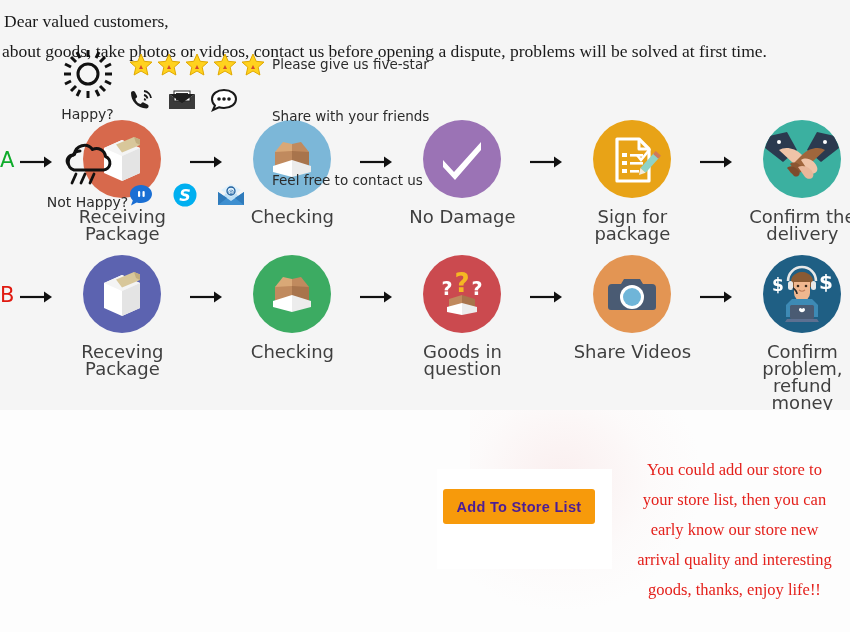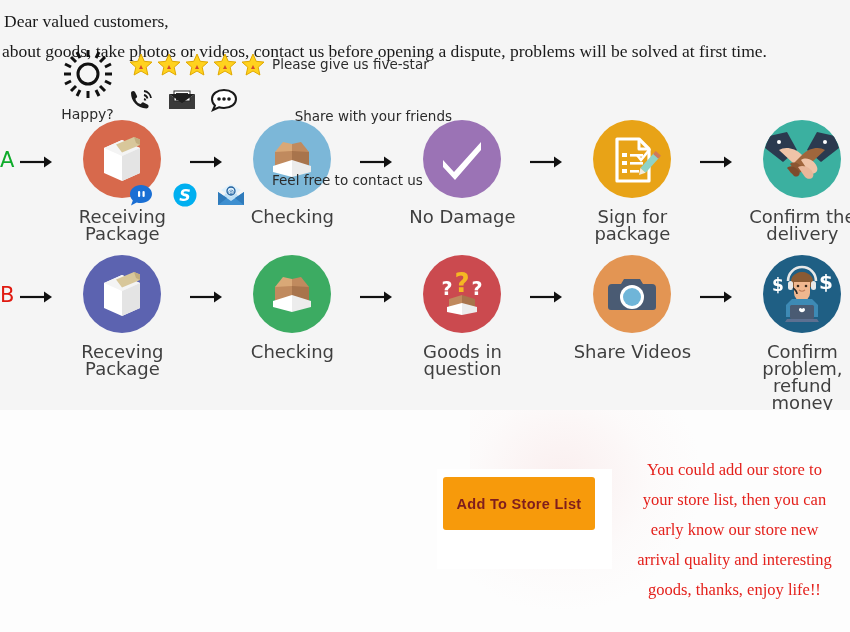--- a/index.html
+++ b/index.html
@@ -110,37 +110,37 @@
   .share-icons { display: flex; gap: 14px; align-items: center; }
   .im-icons { display: flex; gap: 18px; align-items: center; }
 
   .text-col { position: absolute; left: 272px; top: 56px; width: 180px; }
   .text-col div {
     font-family: "DejaVu Sans", sans-serif;
     font-size: 13.5px; color: #2b2b2b;
     white-space: nowrap;
   }
   .txt-five { margin-bottom: 36px; }
-  .txt-share { margin-bottom: 8px; text-align: right; }
+  .txt-share { margin-bottom: 8px; }
   .txt-contact { position: absolute; left: 272px; top: 172px; font-family:"DejaVu Sans", sans-serif; font-size:13.5px; color:#2b2b2b; white-space:nowrap;}
 
   .card {
     position: absolute;
     left: 437px; top: 469px;
     width: 175px; height: 100px;
     background: #ffffff;
   }
   .store-btn {
     position: absolute;
-    left: 443px; top: 477px;
-    width: 152px; height: 53px;
+    left: 443px; top: 489px;
+    width: 152px; height: 35px;
     background: #f79a0b;
     border: none;
     border-radius: 3px;
-    color: #7f1d1d;
+    color: #4c1d95;
     font-family: "Liberation Sans", sans-serif;
     font-size: 14.5px;
     font-weight: bold;
     letter-spacing: 0.3px;
     cursor: pointer;
   }
 
   .promo {
     position: absolute;
     left: 622px; top: 455px;
@@ -426,20 +426,34 @@
             <path d="M39 4 l-3 6"></path>
               <path d="M20 42 l-3 6"></path>
             <path d="M5 16 l6 3"></path>
               <path d="M45 33 l6 3"></path>
             <path d="M51 16 l-6 3"></path>
               <path d="M11 33 l-6 3"></path>
           </g>
         </svg>
       </span>
       <div class="mood-label">Happy?</div>
+    </div>
+    <div class="mood-block">
+      <span>
+        <svg width="60" height="48" viewBox="0 0 60 48">
+          <path d="M16 30 a8 8 0 0 1 0.5 -15.5 a10 10 0 0 1 18 -5 a9 9 0 0 1 13 7 a7 7 0 0 1 -2 13.5 z" fill="none" stroke="#111" stroke-width="3" stroke-linejoin="round"></path>
+          <path d="M10 24 a6 6 0 0 1 5 -9 a8 8 0 0 1 7 -4" fill="none" stroke="#111" stroke-width="3" stroke-linecap="round"></path>
+          <g stroke="#111" stroke-width="2.8" stroke-linecap="round">
+            <path d="M18 34 l-4 9"></path>
+            <path d="M27 34 l-4 9"></path>
+            <path d="M36 34 l-4 9"></path>
+          </g>
+        </svg>
+      </span>
+      <div class="mood-label">Not Happy?</div>
     </div>
   </div>
 
   <div class="contact-col">
     <div class="stars">
       <span class="star-ico"><svg width="26" height="26" viewBox="0 0 26 26">
             <path d="M13 2 L16.2 9.3 L24 10.1 L18.2 15.2 L19.9 23 L13 19 L6.1 23 L7.8 15.2 L2 10.1 L9.8 9.3 Z" fill="#ffd21e" stroke="#e0a800" stroke-width="1"></path>
             <path d="M13 13 l2 4 h-4 z" fill="#d64a2a"></path>
           </svg></span>
       <span class="star-ico"><svg width="26" height="26" viewBox="0 0 26 26">

